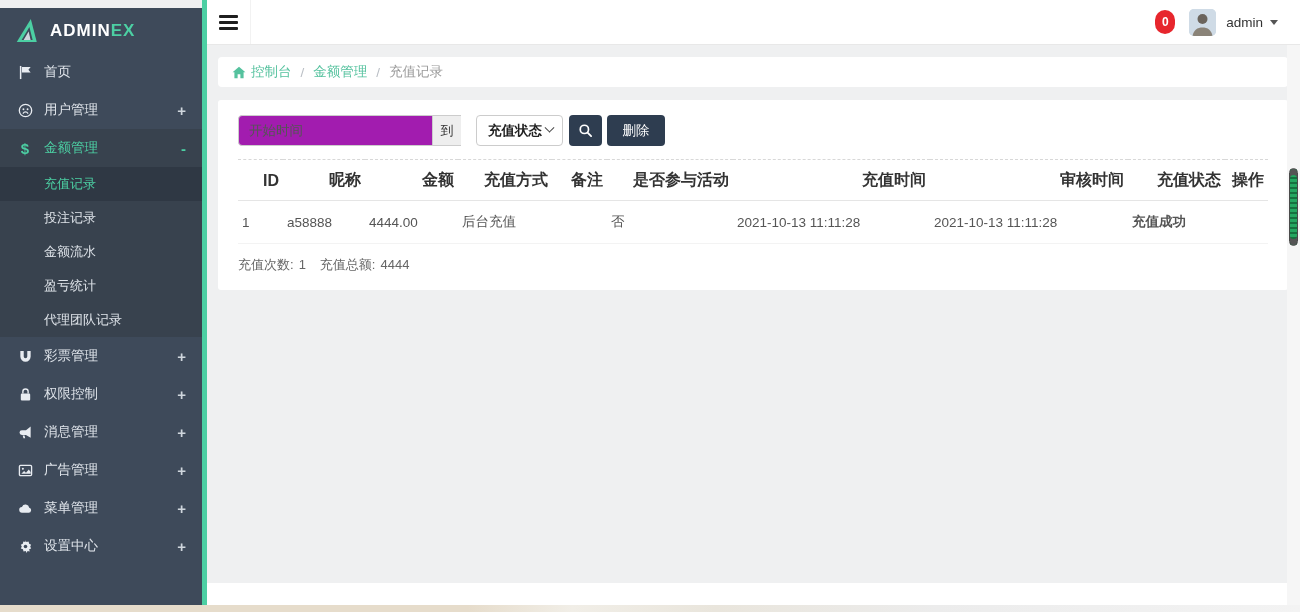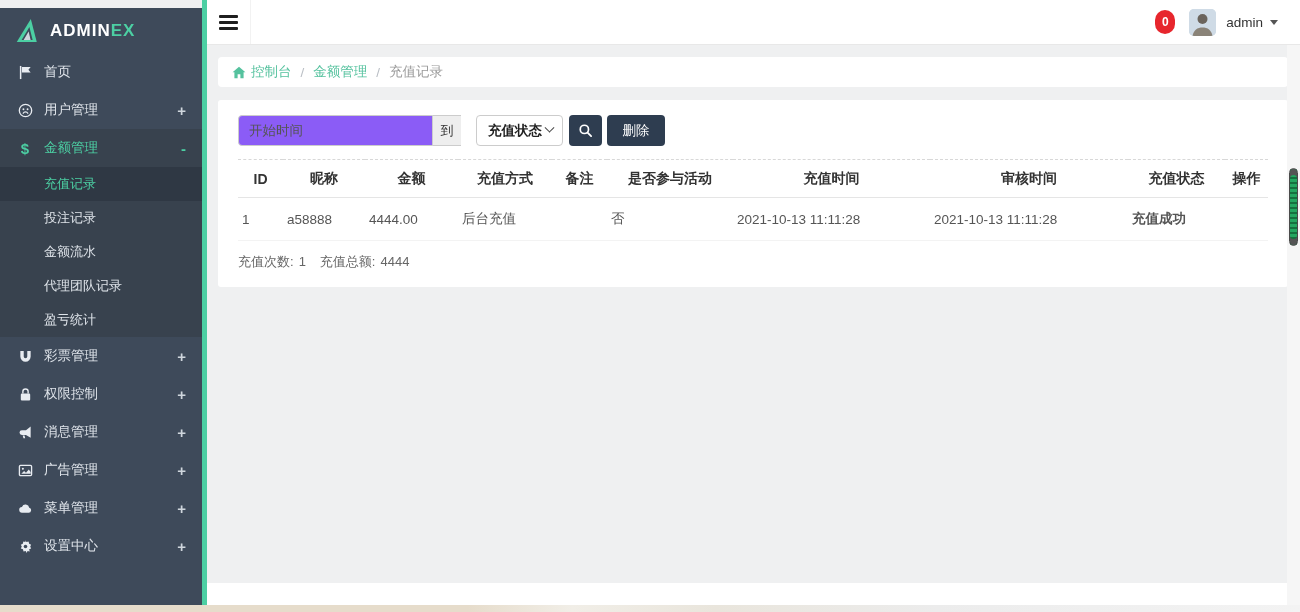--- a/index.html
+++ b/index.html
@@ -40,36 +40,36 @@
   .content { padding:12px 12px 0 11px; }
   .breadcrumb-card { background:#fff; border-radius:4px; height:30px; display:flex; align-items:center; padding:0 14px; font-size:13.5px; }
   .crumb-link { color:#55c29e; cursor:pointer; display:flex; align-items:center; }
   .crumb-link svg { width:14px; height:13px; margin-right:5px; }
   .crumb-sep { color:#b9bec4; margin:0 9px; }
   .crumb-current { color:#999; }
   .main-card { background:#fff; border-radius:3px; margin-top:13px; padding:15px 20px 0 20px; }
   
   .filter-row { display:flex; align-items:center; }
   .input-group { display:flex; align-items:stretch; }
-  .ctl { height:31px; border:1px solid #ccc; font-size:13.5px; outline:none; background:#8b5cf6; }
+  .ctl { height:31px; border:1px solid #ccc; font-size:13.5px; outline:none; background:#a21caf; }
   .inp-start { width:195px; border-radius:4px 0 0 4px; padding:0 10px; }
   .inp-start::placeholder, .inp-end::placeholder { color:#555; opacity:1; }
   .addon { width:28px; background:#eee; border-top:1px solid #ccc; border-bottom:1px solid #ccc; display:flex; align-items:center; justify-content:center; font-size:13px; color:#333; }
   .inp-end { width:192px; border-radius:0 4px 4px 0; padding:0 10px; }
   .select-box { margin-left:15px; width:87px; height:31px; border:1px solid #ccc; border-radius:4px; background:#fff; display:flex; align-items:center; justify-content:space-between; padding:0 9px 0 11px; font-size:13.5px; font-weight:bold; color:#222; cursor:pointer; }
   .chev { width:7px; height:7px; border-right:1.6px solid #444; border-bottom:1.6px solid #444; transform:rotate(45deg) translate(-2px,-2px); }
   .inp-account { margin-left:5px; width:167px; border-radius:4px; padding:0 10px; }
   .inp-account::placeholder { color:#aaa; opacity:1; }
   .btn-dark { height:31px; background:#2e3d50; border:none; border-radius:4px; color:#fff; cursor:pointer; display:flex; align-items:center; justify-content:center; }
   .btn-search { width:33px; margin-left:6px; }
   .btn-search svg { width:15px; height:15px; }
   .btn-delete { width:58px; margin-left:5px; font-size:13.5px; }
   
   .records-table { width:100%; border-collapse:collapse; table-layout:fixed; margin-top:13px; border-top:1px dashed #d8d8d8; }
-  .records-table th { text-align:center; font-size:14px; color:#333; font-weight:bold; padding:10px 4px 9px 4px; border-bottom:1px solid #e5e5e5; }
+  .records-table th { text-align:right; font-size:16px; color:#333; font-weight:bold; padding:10px 4px 9px 4px; border-bottom:1px solid #e5e5e5; }
   .records-table td { font-size:13.5px; color:#555; padding:12px 4px; border-bottom:1px solid #f3f3f3; }
   .status-ok { color:#2fc693;font-weight:bold; }
   
   .summary { padding:12px 0 16px 0; font-size:13px; color:#666; }
   .summary b { font-weight:normal; margin-right:14px; }
   .summary .lbl { margin-right:5px; }
   
   .footer-bar { position:absolute; left:207px; right:0; bottom:7px; height:22px; background:#fff; z-index:2; }
   .bottom-strip { position:absolute; left:0; bottom:0; width:100%; height:7px; z-index:5;
     background:linear-gradient(90deg,#e6dccb 0%,#e6dccb 36%,#f1eee7 44%,#e9e5dc 55%,#ececec 72%,#f3f3f3 100%); }
@@ -125,24 +125,24 @@
     <div class="submenu-item active">
         <span>充值记录</span>
       </div>
     <div class="submenu-item">
         <span>投注记录</span>
       </div>
     <div class="submenu-item">
         <span>金额流水</span>
       </div>
     <div class="submenu-item">
+        <span>盈亏统计</span>
+      </div>
+    <div class="submenu-item">
         <span>代理团队记录</span>
-      </div>
-    <div class="submenu-item">
-        <span>盈亏统计</span>
       </div>
   </div>
 
   <div class="nav-item">
     <span class="nav-icon">
       <svg viewBox="0 0 16 16">
           <path fill="currentColor" d="M2.5 2h3.6v6a1.9 1.9 0 0 0 3.8 0V2h3.6v6a5.5 5.5 0 0 1-11 0zM2.5 2h3.6v2H2.5zM9.9 2h3.6v2H9.9z"></path>
         </svg>
     </span>
     <span>彩票管理</span>

